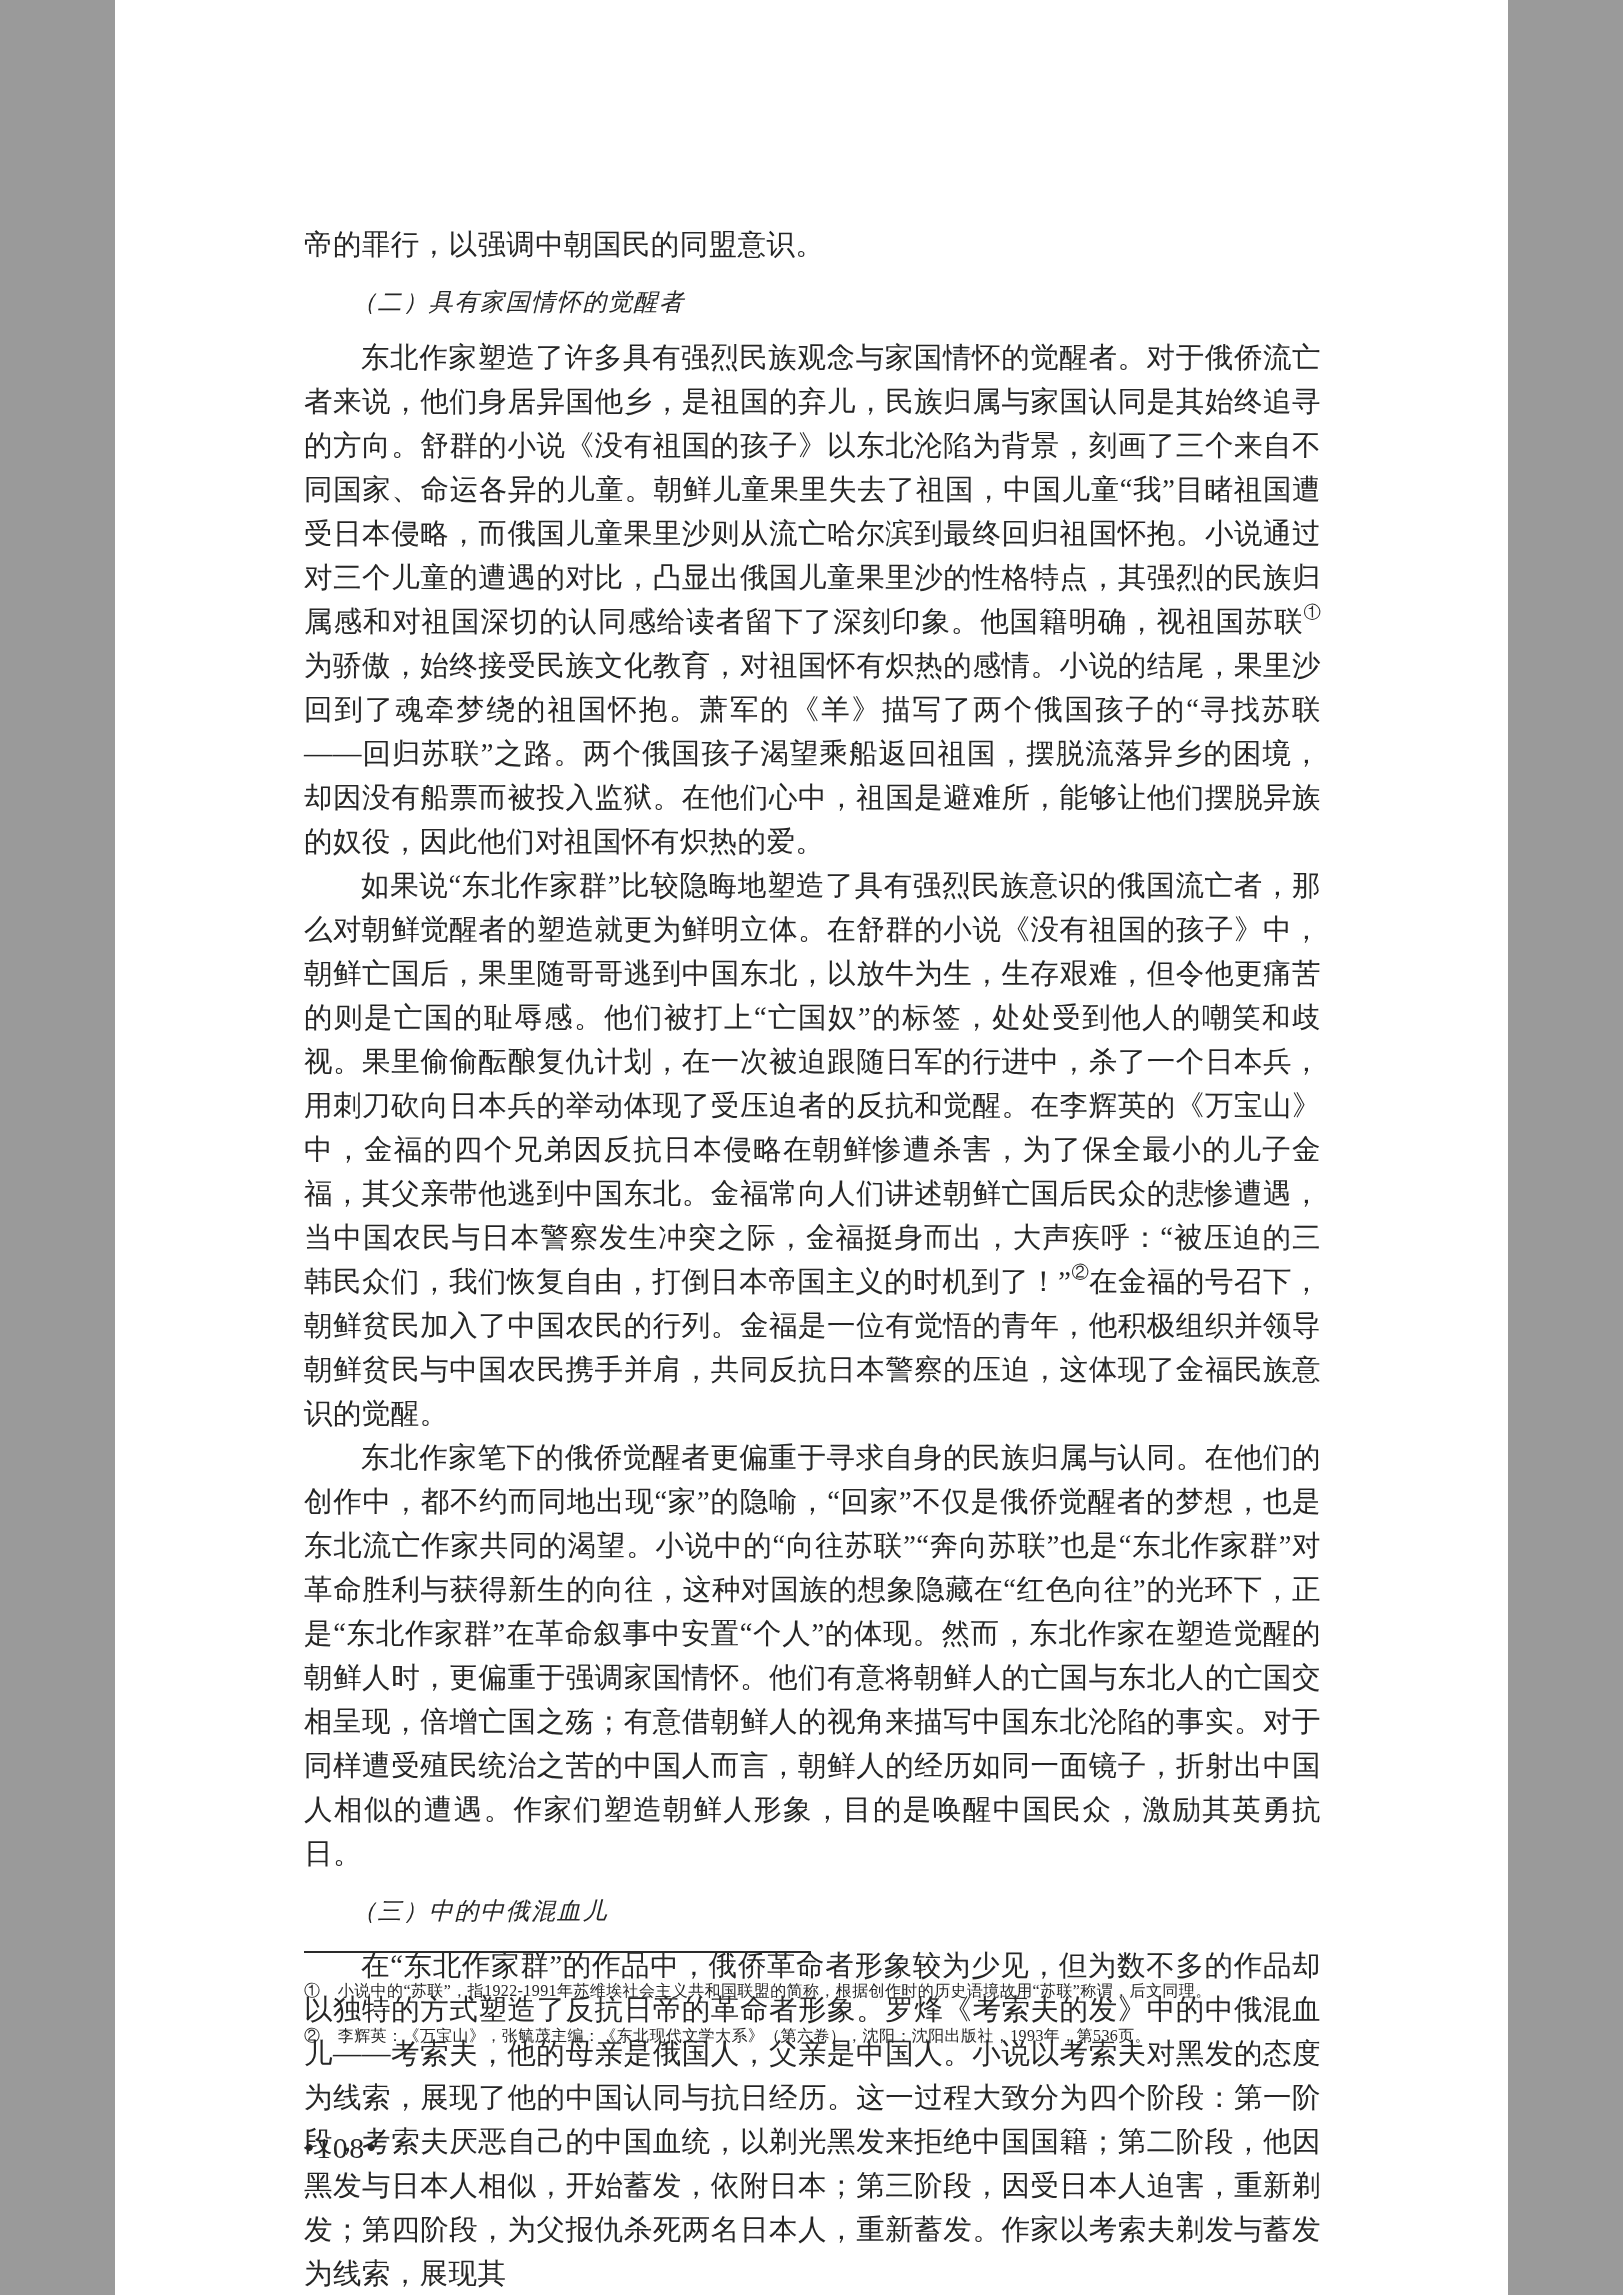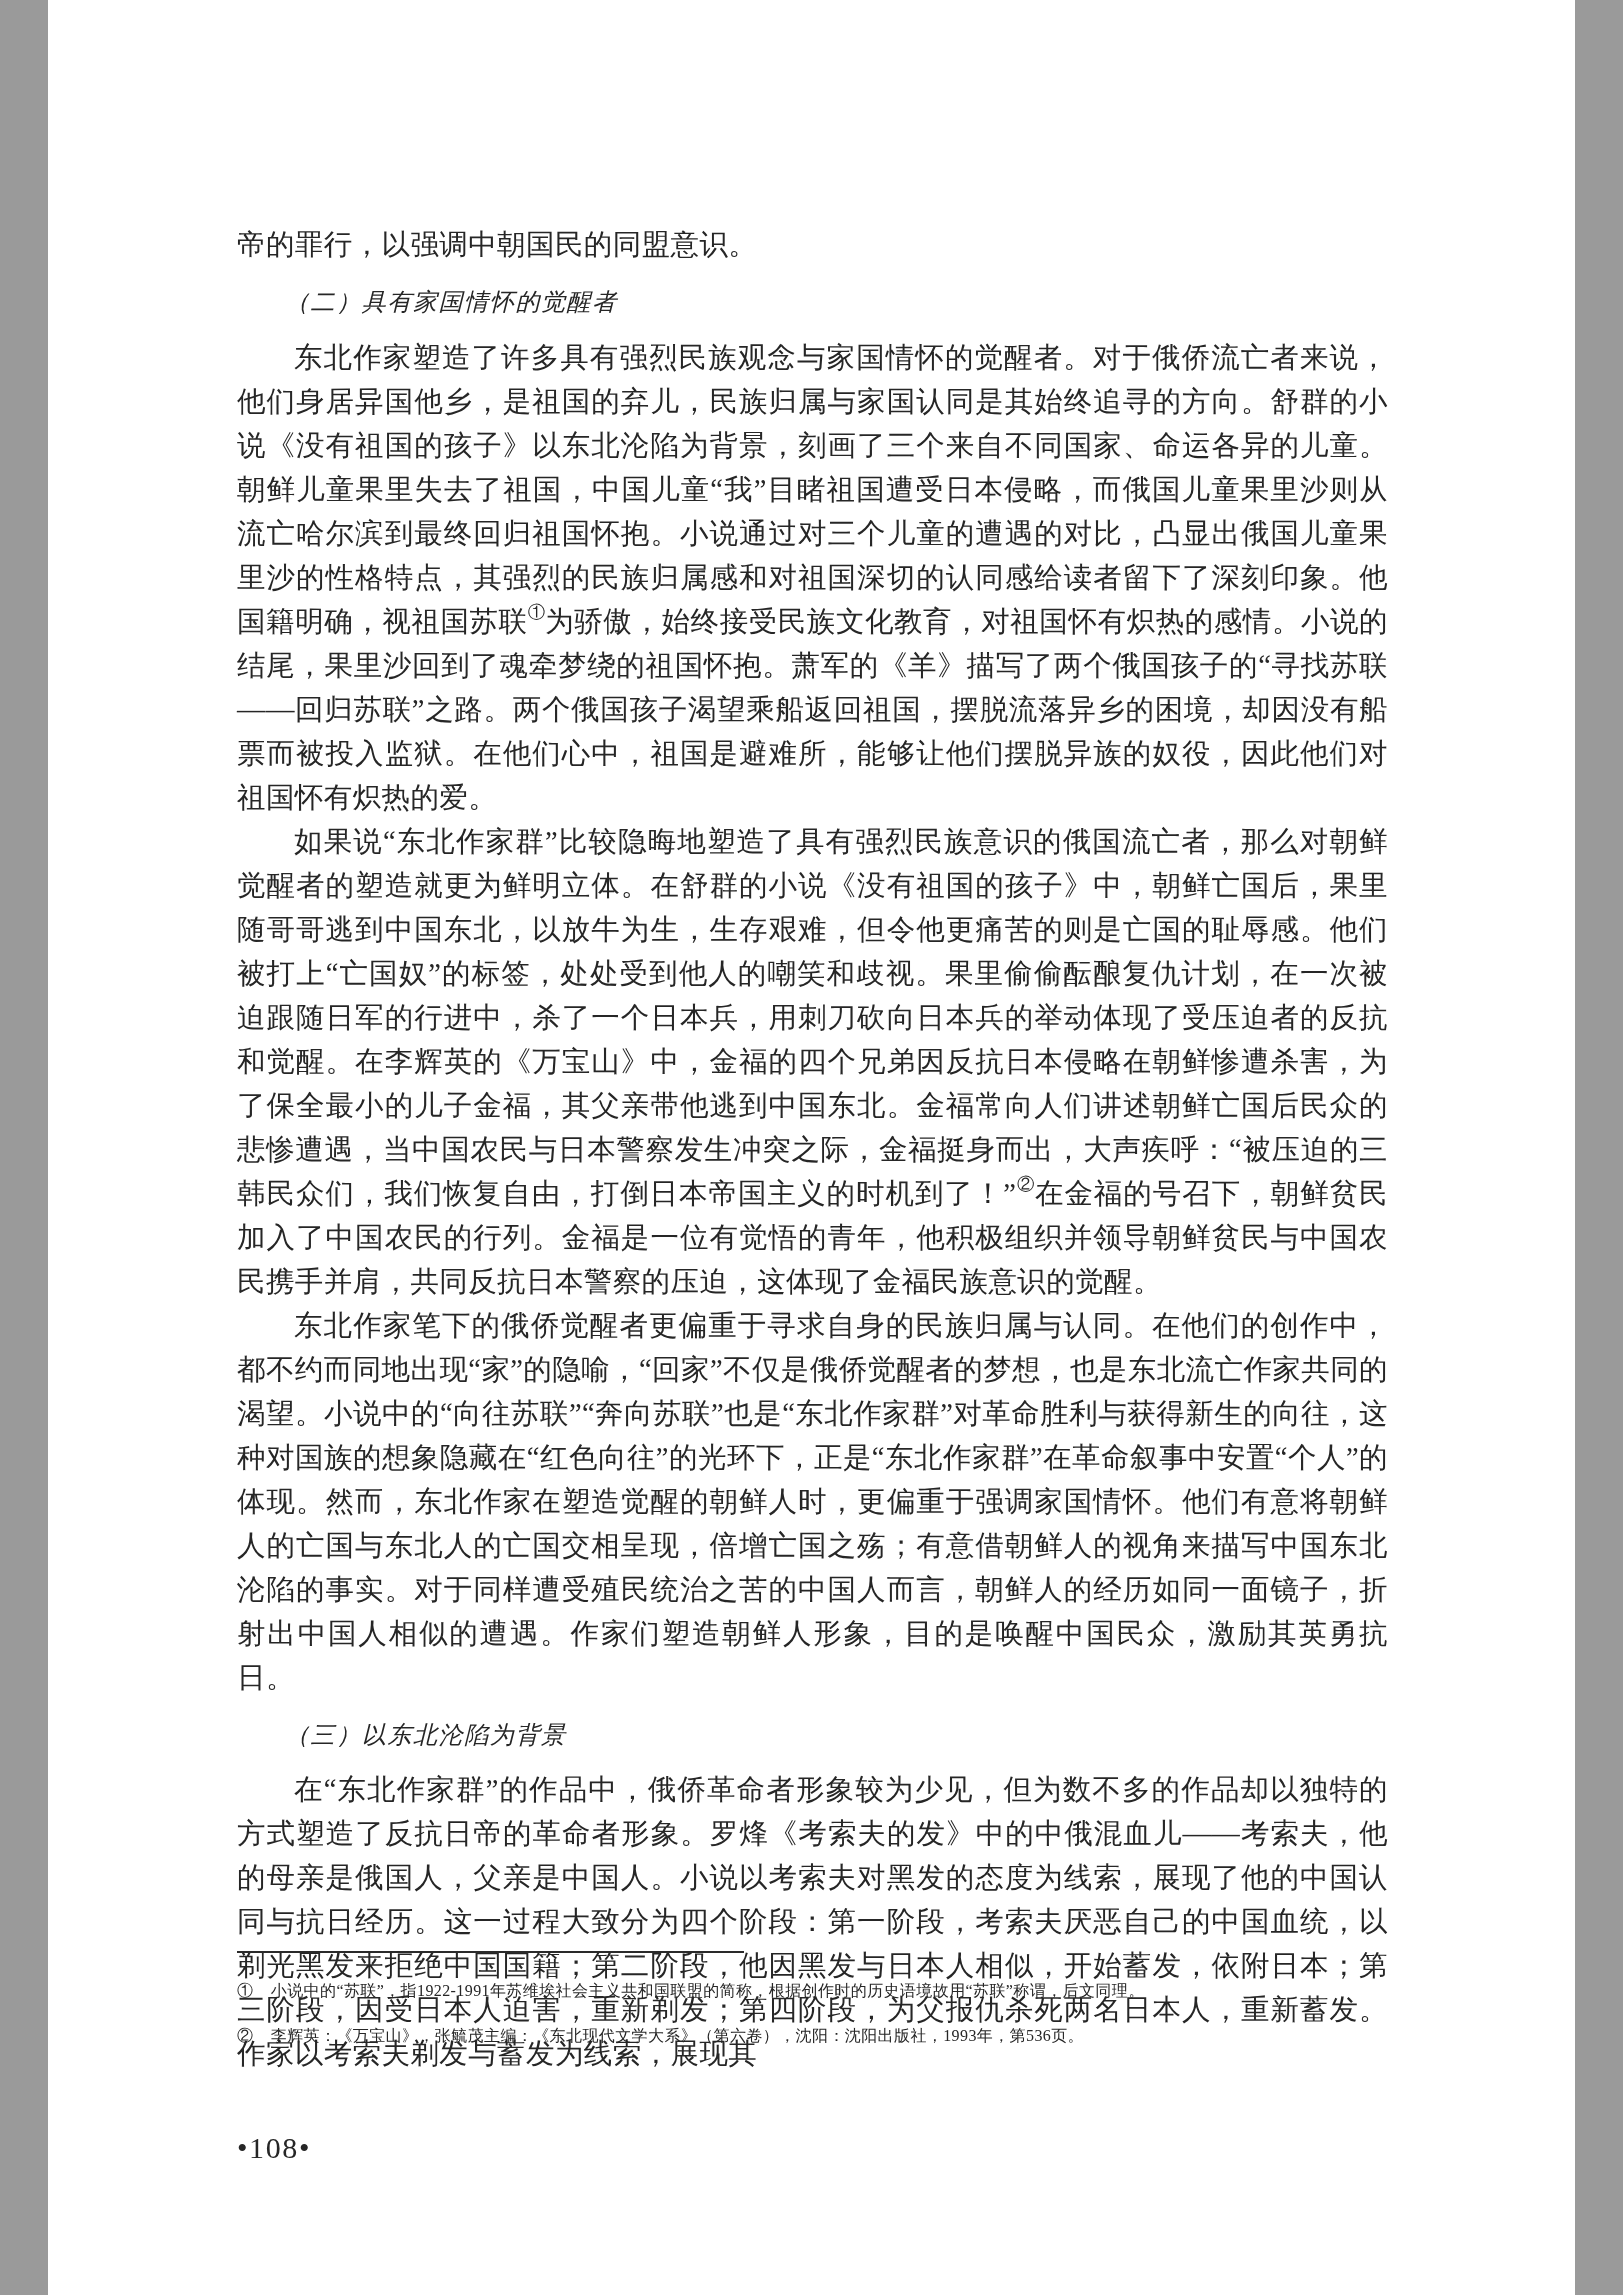--- a/index.html
+++ b/index.html
@@ -1,18 +1,18 @@
 <!DOCTYPE html>
 <html lang="zh" style="font-size:12.7px"><head>
 <meta charset="utf-8">
 <style>
   html,body{margin:0;padding:0;background:#9a9a9a;}
   .page{
     position:relative;
-    width:1527px;height:2295px;
+    width:1393px;height:2295px;
     background:#ffffff;
     margin:0 auto;
     font-family:"Liberation Serif","DejaVu Serif",serif;
     color:#262626;
     overflow:hidden;
   }
   .body-text{
     position:absolute;
     left:189px;right:187px;top:223px;
     font-size:28.5px;
@@ -73,21 +73,21 @@
     <p class="cont">帝的罪行，以强调中朝国民的同盟意识。</p>
 
     <h3 class="heading">（二）具有家国情怀的觉醒者</h3>
 
     <p class="para"><span>东北作家塑造了许多具有强烈民族观念与家国情怀的觉醒者。对于俄侨流亡者来说，他们身居异国他乡，是祖国的弃儿，民族归属与家国认同是其始终追寻的方向。舒群的小说《没有祖国的孩子》以东北沦陷为背景，刻画了三个来自不同国家、命运各异的儿童。朝鲜儿童果里失去了祖国，中国儿童“我”目睹祖国遭受日本侵略，而俄国儿童果里沙则从流亡哈尔滨到最终回归祖国怀抱。小说通过对三个儿童的遭遇的对比，凸显出俄国儿童果里沙的性格特点，其强烈的民族归属感和对祖国深切的认同感给读者留下了深刻印象。他国籍明确，视祖国苏联</span><sup class="fnref">①</sup><span>为骄傲，始终接受民族文化教育，对祖国怀有炽热的感情。小说的结尾，果里沙回到了魂牵梦绕的祖国怀抱。萧军的《羊》描写了两个俄国孩子的“寻找苏联——回归苏联”之路。两个俄国孩子渴望乘船返回祖国，摆脱流落异乡的困境，却因没有船票而被投入监狱。在他们心中，祖国是避难所，能够让他们摆脱异族的奴役，因此他们对祖国怀有炽热的爱。</span></p>
 
     <p class="para"><span>如果说“东北作家群”比较隐晦地塑造了具有强烈民族意识的俄国流亡者，那么对朝鲜觉醒者的塑造就更为鲜明立体。在舒群的小说《没有祖国的孩子》中，朝鲜亡国后，果里随哥哥逃到中国东北，以放牛为生，生存艰难，但令他更痛苦的则是亡国的耻辱感。他们被打上“亡国奴”的标签，处处受到他人的嘲笑和歧视。果里偷偷酝酿复仇计划，在一次被迫跟随日军的行进中，杀了一个日本兵，用刺刀砍向日本兵的举动体现了受压迫者的反抗和觉醒。在李辉英的《万宝山》中，金福的四个兄弟因反抗日本侵略在朝鲜惨遭杀害，为了保全最小的儿子金福，其父亲带他逃到中国东北。金福常向人们讲述朝鲜亡国后民众的悲惨遭遇，当中国农民与日本警察发生冲突之际，金福挺身而出，大声疾呼：“被压迫的三韩民众们，我们恢复自由，打倒日本帝国主义的时机到了！”</span><sup class="fnref">②</sup><span>在金福的号召下，朝鲜贫民加入了中国农民的行列。金福是一位有觉悟的青年，他积极组织并领导朝鲜贫民与中国农民携手并肩，共同反抗日本警察的压迫，这体现了金福民族意识的觉醒。</span></p>
 
     <p class="para">东北作家笔下的俄侨觉醒者更偏重于寻求自身的民族归属与认同。在他们的创作中，都不约而同地出现“家”的隐喻，“回家”不仅是俄侨觉醒者的梦想，也是东北流亡作家共同的渴望。小说中的“向往苏联”“奔向苏联”也是“东北作家群”对革命胜利与获得新生的向往，这种对国族的想象隐藏在“红色向往”的光环下，正是“东北作家群”在革命叙事中安置“个人”的体现。然而，东北作家在塑造觉醒的朝鲜人时，更偏重于强调家国情怀。他们有意将朝鲜人的亡国与东北人的亡国交相呈现，倍增亡国之殇；有意借朝鲜人的视角来描写中国东北沦陷的事实。对于同样遭受殖民统治之苦的中国人而言，朝鲜人的经历如同一面镜子，折射出中国人相似的遭遇。作家们塑造朝鲜人形象，目的是唤醒中国民众，激励其英勇抗日。</p>
 
-    <h3 class="heading">（三）以东北沦陷为背景</h3>
+    <h3 class="heading">（三）中的中俄混血儿</h3>
 
     <p class="para">在“东北作家群”的作品中，俄侨革命者形象较为少见，但为数不多的作品却以独特的方式塑造了反抗日帝的革命者形象。罗烽《考索夫的发》中的中俄混血儿——考索夫，他的母亲是俄国人，父亲是中国人。小说以考索夫对黑发的态度为线索，展现了他的中国认同与抗日经历。这一过程大致分为四个阶段：第一阶段，考索夫厌恶自己的中国血统，以剃光黑发来拒绝中国国籍；第二阶段，他因黑发与日本人相似，开始蓄发，依附日本；第三阶段，因受日本人迫害，重新剃发；第四阶段，为父报仇杀死两名日本人，重新蓄发。作家以考索夫剃发与蓄发为线索，展现其</p>
 
   </main>
 
   <footer class="footer">
     <div class="fn-rule"></div>
 
     <div class="footnote"><span class="fn-marker">①</span><span>小说中的“苏联”，指1922-1991年苏维埃社会主义共和国联盟的简称，根据创作时的历史语境故用“苏联”称谓，后文同理。</span></div>
 

